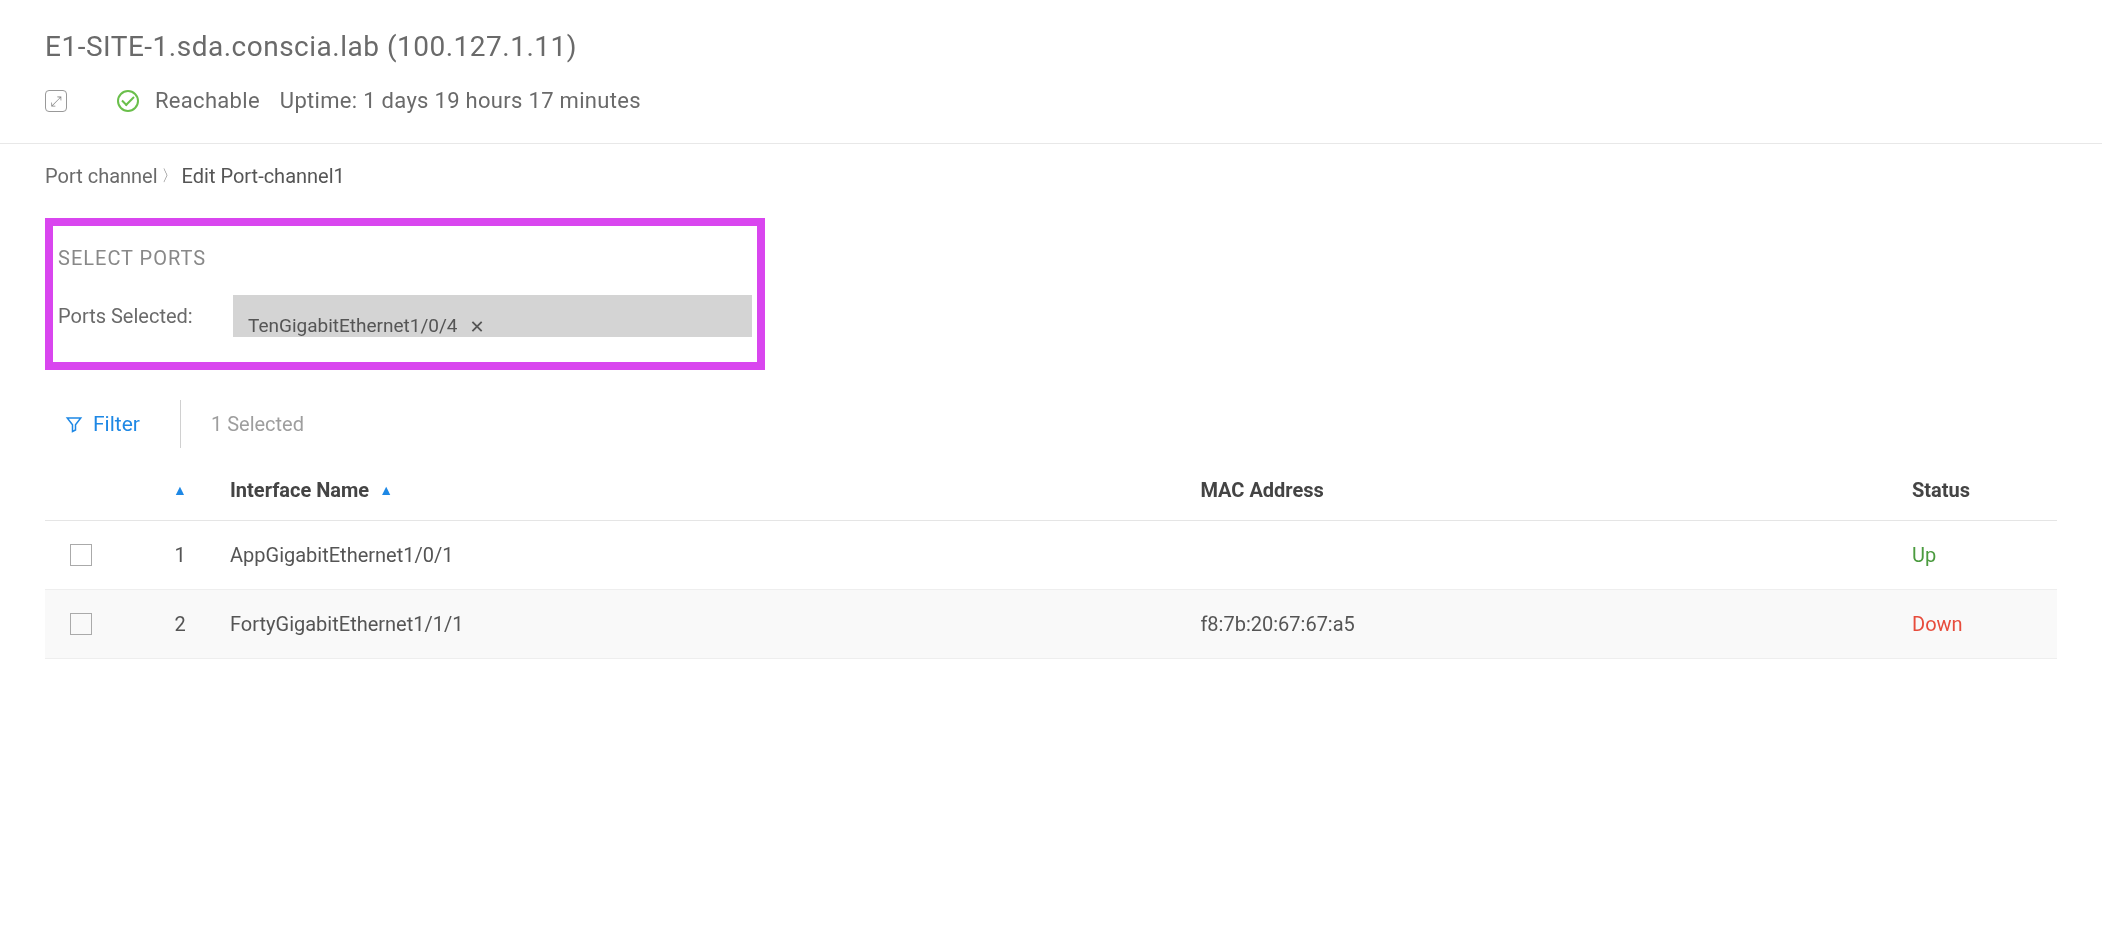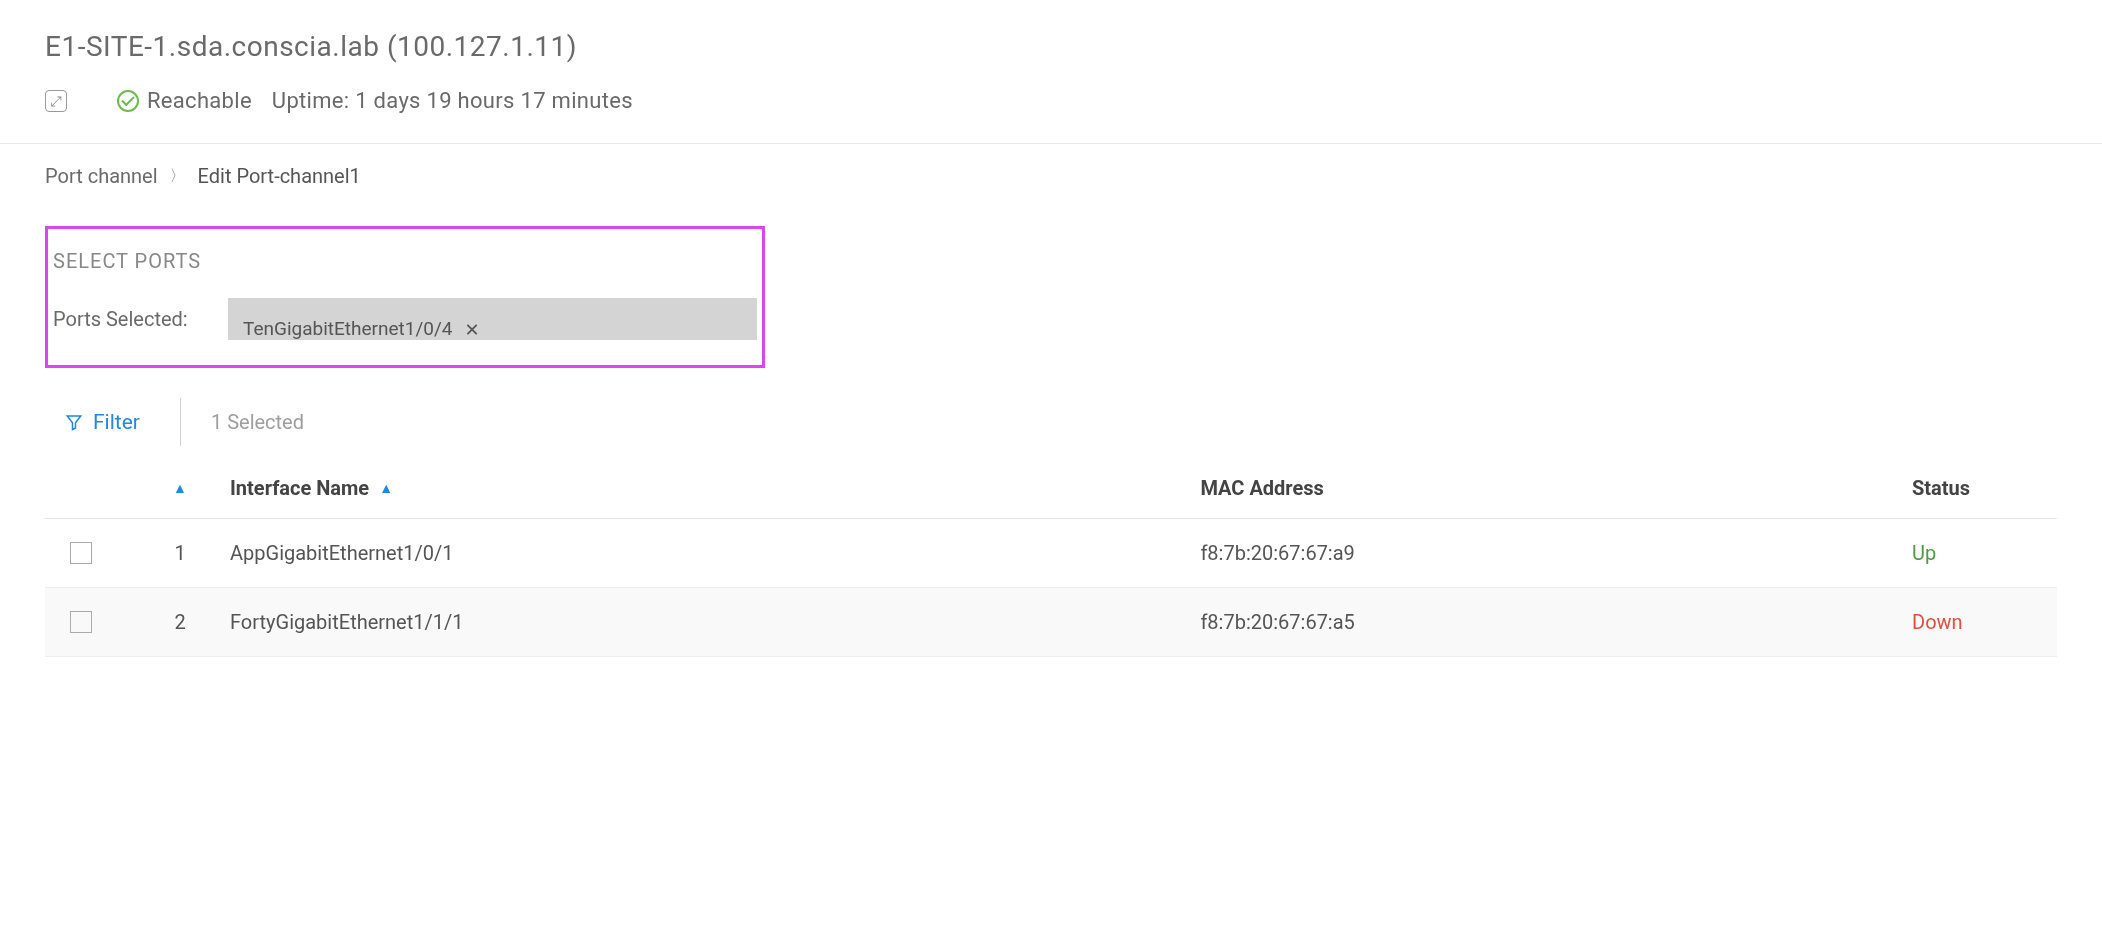--- a/index.html
+++ b/index.html
@@ -40,21 +40,21 @@
     .status-icon-box::before {
       content: "⤢";
       font-size: 14px;
       color: #888;
       transform: rotate(0deg);
       line-height: 1;
     }
     .reachable-block {
       display: flex;
       align-items: center;
-      gap: 8px;
+      gap: 16px;
       margin-left: 30px;
     }
     .check-circle {
       width: 22px;
       height: 22px;
       border: 2px solid #6abf4b;
       border-radius: 50%;
       display: flex;
       align-items: center;
       justify-content: center;
@@ -81,37 +81,37 @@
     }
     .divider {
       border-bottom: 1px solid #e8e8e8;
     }
     .content {
       padding: 20px 45px;
     }
     .breadcrumb {
       display: flex;
       align-items: center;
-      gap: 12px;
-      font-size: 20px;
-      color: #6a6a6a;
-      margin-bottom: 38px;
+      gap: 4px;
+      font-size: 20px;
+      color: #6a6a6a;
+      margin-bottom: 30px;
     }
     .breadcrumb-link {
       color: #6a6a6a;
     }
     .breadcrumb-sep {
       color: #888;
       font-size: 16px;
     }
     .breadcrumb-current {
       color: #555;
     }
     .highlight-box {
-      border: 3px solid #d946ef;
+      border: 8px solid #d946ef;
       padding: 20px 0px 25px 0px;
       margin-bottom: 30px;
       max-width: 720px;
     }
     .section-label {
       font-size: 20px;
       color: #888;
       letter-spacing: 1px;
       margin-bottom: 25px;
       margin-left: 5px;
@@ -305,21 +305,20 @@
       <div class="col-mac th">MAC Address</div>
       <div class="col-status th">Status</div>
     </div>
 
     <div class="table-row">
       <div class="col-check">
         <div class="checkbox"></div>
       </div>
       <div class="td row-num">1</div>
       <div class="td col-interface">AppGigabitEthernet1/0/1</div>
-      <div class="td col-mac">f8:7b:20:67:67:a9</div>
       <div class="td col-status status-up">Up</div>
     </div>
 
     <div class="table-row alt">
       <div class="col-check">
         <div class="checkbox"></div>
       </div>
       <div class="td row-num">2</div>
       <div class="td col-interface">FortyGigabitEthernet1/1/1</div>
       <div class="td col-mac">f8:7b:20:67:67:a5</div>

